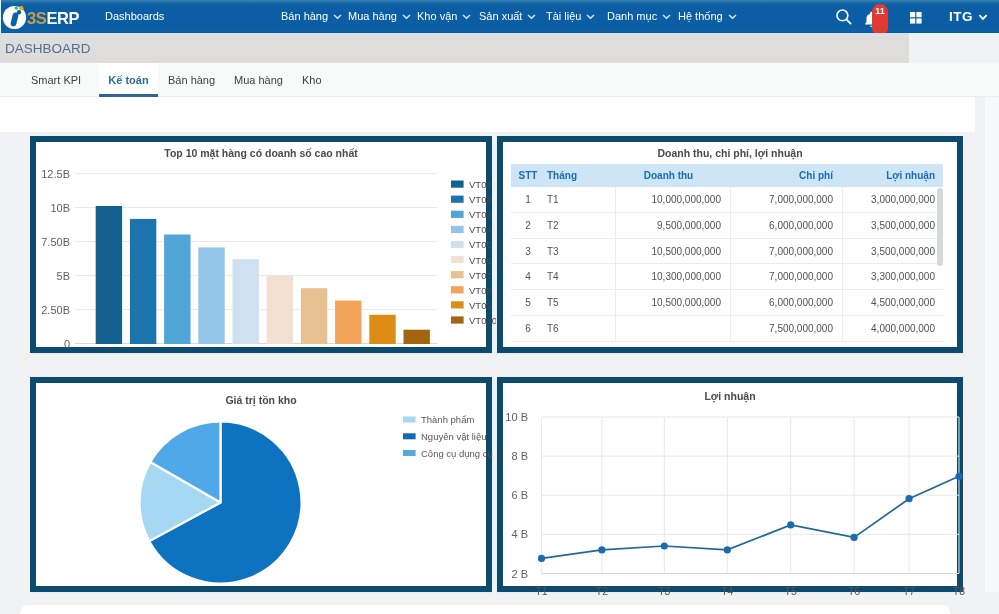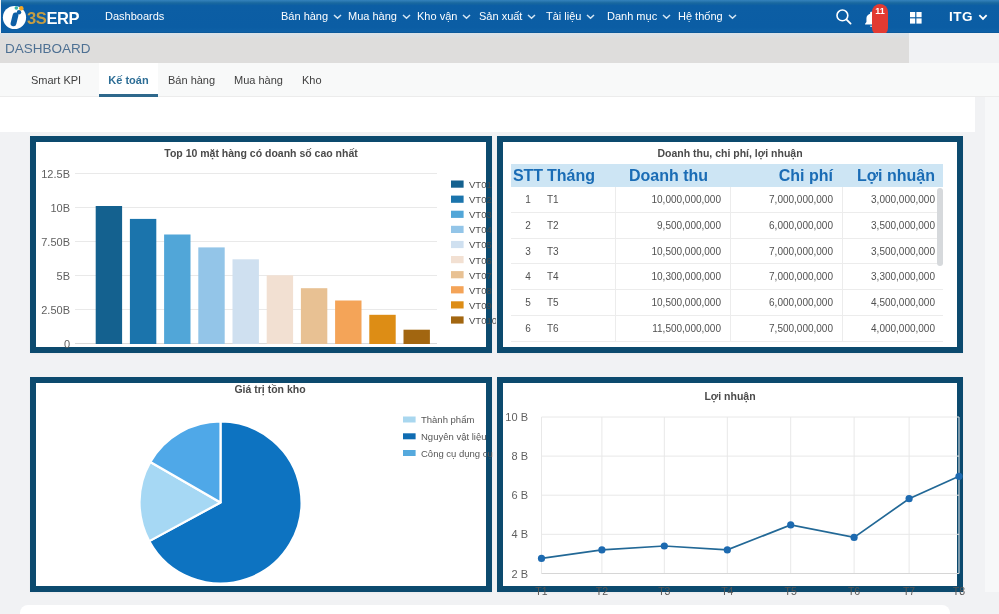--- a/index.html
+++ b/index.html
@@ -22,21 +22,21 @@
   
   #band { position:absolute; left:0; top:97px; width:975px; height:35px; background:#fff; }
   #sbar { position:absolute; left:985px; top:97px; width:14px; height:495px; background:#f7f8f9; }
   .panel { position:absolute; background:#fff; border:6px solid #0c4a6e; box-shadow:0 1px 2px rgba(0,0,0,.03); }
   #p1 { left:30px; top:136px; width:462px; height:217px; }
   #p2 { left:497px; top:136px; width:466px; height:217px; }
   #p3 { left:30px; top:377px; width:462px; height:215px; }
   #p4 { left:497px; top:377px; width:466px; height:215px; }
   .ptitle { position:absolute; left:0; top:5px; width:100%; text-align:center; font-size:10.5px; font-weight:bold; color:#4a4a4a; }
   #bottomsec { position:absolute; left:20px; top:605px; width:930px; height:9px; background:#fff; border-radius:8px 8px 0 0; }
-  .thead { position:absolute; top:22px; height:23px; line-height:24px; font-size:16px; font-weight:bold; color:#1a6cb5; }
+  .thead { position:absolute; top:22px; height:23px; line-height:24px; font-size:10px; font-weight:bold; color:#1a6cb5; }
   .vline { position:absolute; top:45px; width:1px; height:155px; background:#ececec; }
   .trow { position:absolute; left:8px; width:432px; height:25.8px; border-bottom:1px solid #ececec; font-size:10px; color:#515151; }
   .trow span { position:absolute; top:0; height:25.8px; line-height:25.8px; }
   .trow .c1 { left:0; width:34px; text-align:center; }
   .trow .c2 { left:36px; width:60px; }
   .trow .c3 { left:105px; width:105px; text-align:right; }
   .trow .c4 { left:220px; width:102px; text-align:right; }
   .trow .c5 { left:332px; width:92px; text-align:right; }
 </style>
 </head>
@@ -202,28 +202,27 @@
   <div class="trow" style="top:148.2px;">
       <span class="c1">5</span>
       <span class="c2">T5</span>
       <span class="c3">10,500,000,000</span>
       <span class="c4">6,000,000,000</span>
       <span class="c5">4,500,000,000</span>
     </div>
   <div class="trow" style="top:174px;">
       <span class="c1">6</span>
       <span class="c2">T6</span>
-      <span class="c3">11,500,000,000</span>
       <span class="c4">7,500,000,000</span>
       <span class="c5">4,000,000,000</span>
     </div>
   <div class="abs" style="left:434px;top:46px;width:5.5px;height:78px;background:#d6d9dc;border-radius:3px;"></div>
 </div>
 <div class="panel" id="p3">
-    <div class="ptitle" style="top:0;margin-left:9px;">Giá trị tồn kho</div>
+    <div class="ptitle" style="top:11px;">Giá trị tồn kho</div>
 <svg class="abs" style="left:0;top:0;" width="460" height="213" viewBox="0 0 460 213">
   <g stroke="#ffffff" stroke-width="2.2" stroke-linejoin="round">
     <path d="M184.5,119.5 L184.5,38.5 A81,81 0 1 1 113.32,158.15 Z" fill="#0d73c1"></path>
     <path d="M184.5,119.5 L113.32,158.15 A81,81 0 0 1 114.35,79 Z" fill="#a6d8f4"></path>
     <path d="M184.5,119.5 L114.35,79 A81,81 0 0 1 184.5,38.5 Z" fill="#4fa8e8"></path>
   </g>
   <g font-size="9.5" fill="#575757" font-family="Liberation Sans, sans-serif">
     <rect x="367" y="33.5" width="12.6" height="6" fill="#a9d7ef"></rect>
         <text x="385" y="40">Thành phẩm</text>
     <rect x="367" y="50.3" width="12.6" height="6" fill="#0f6cb2"></rect>

